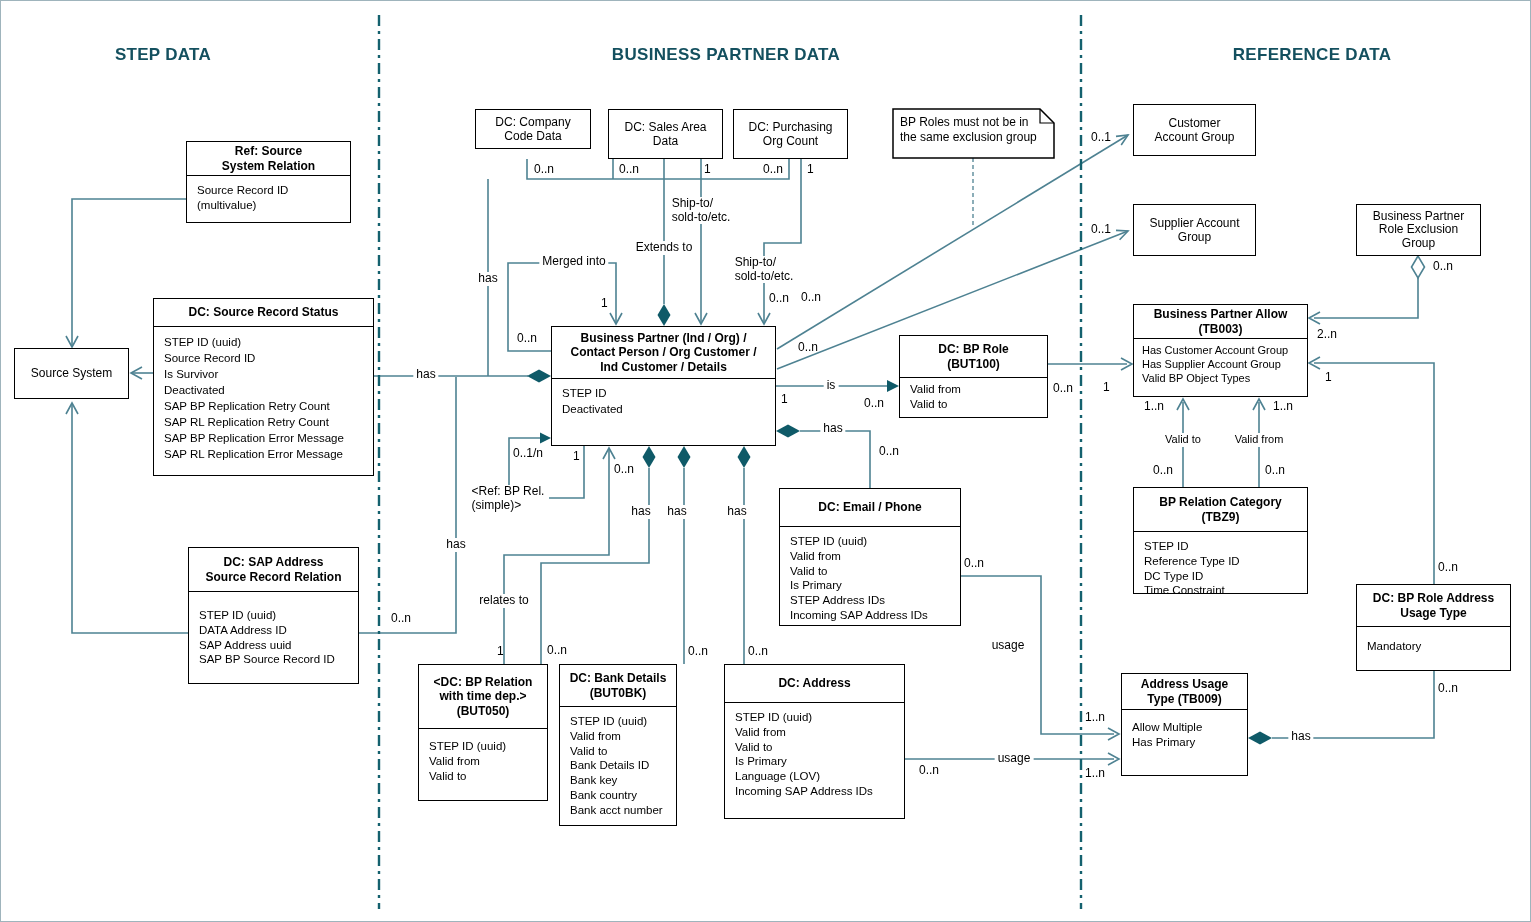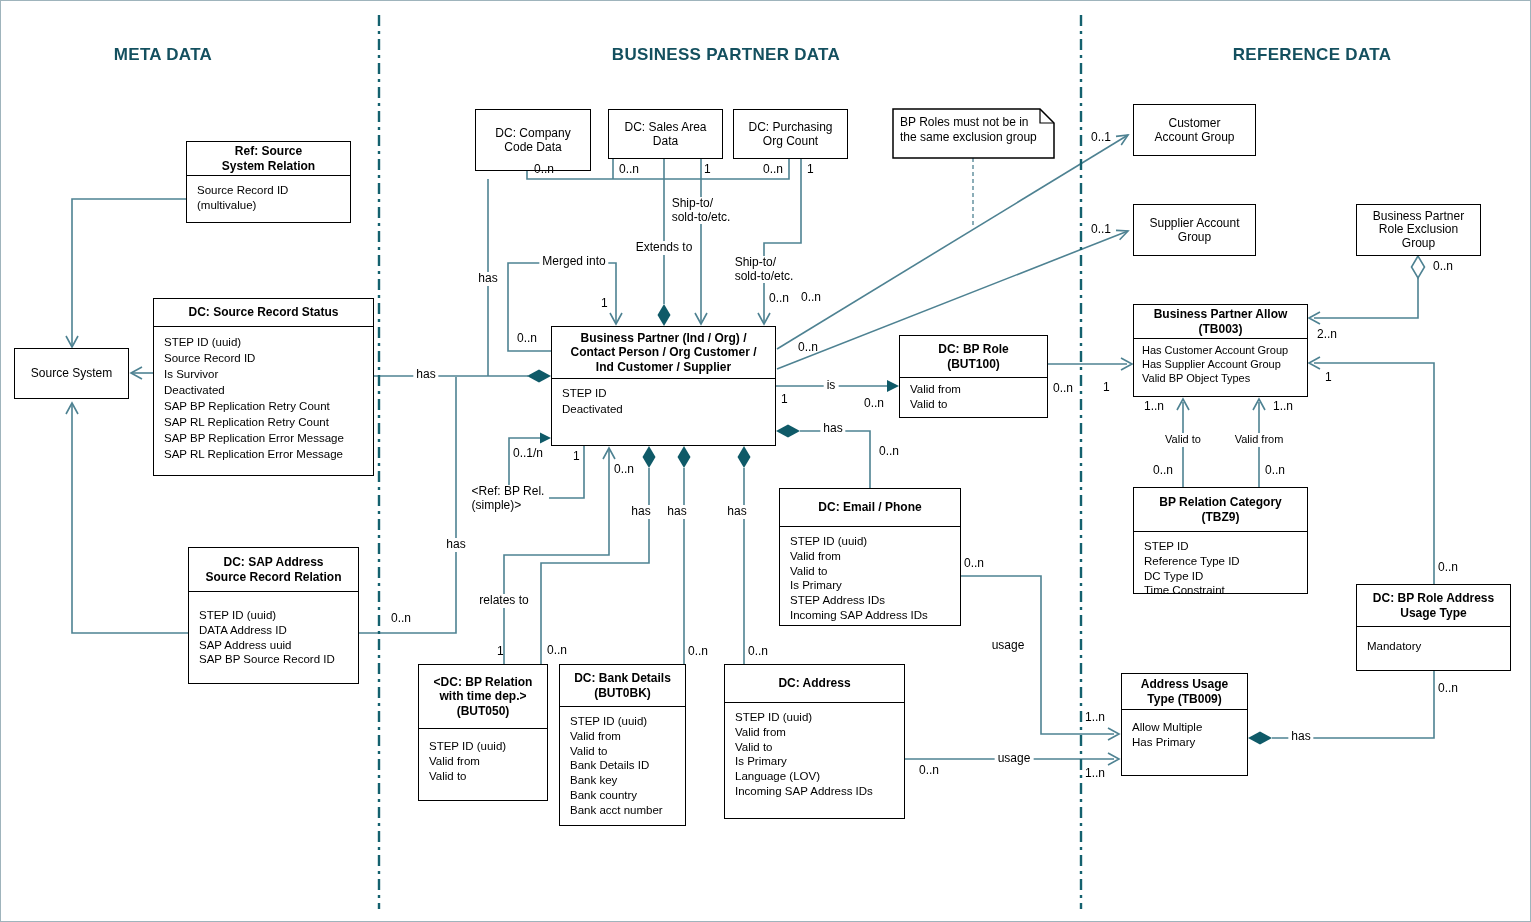--- a/index.html
+++ b/index.html
@@ -105,21 +105,21 @@
       <polygon points="539,431.5 550,437 539,442.5"></polygon>
     </g>
     <polygon points="1417,255 1410.5,266 1417,277 1423.5,266" fill="#fff" stroke="#4E8292" stroke-width="1.6"></polygon>
     <line x1="972" y1="157" x2="972" y2="226" stroke="#4E8292" stroke-width="1.3" stroke-dasharray="4 3"></line>
     <path d="M892,108 L1039,108 L1053,122 L1053,157 L892,157 Z" fill="#fff" stroke="#000" stroke-width="1.5"></path>
     <path d="M1039,108 L1039,122 L1053,122" fill="none" stroke="#000" stroke-width="1.2"></path>
     <line x1="378" y1="14" x2="378" y2="908" stroke="#14616E" stroke-width="2.4" stroke-dasharray="11 5 3 5"></line>
     <line x1="1080" y1="14" x2="1080" y2="908" stroke="#14616E" stroke-width="2.4" stroke-dasharray="11 5 3 5"></line>
   </svg>
 
-  <div class="sect" style="left:162px;top:44px">META DATA</div>
+  <div class="sect" style="left:162px;top:44px">STEP DATA</div>
   <div class="sect" style="left:725px;top:44px">BUSINESS PARTNER DATA</div>
   <div class="sect" style="left:1311px;top:44px">REFERENCE DATA</div>
 
   <div class="entity" style="left:185px;top:140px;width:165px;height:82px">
     <div class="etitle" style="height:34px">Ref: Source
 System Relation</div>
     <div class="eattrs"><div>Source Record ID (multivalue)</div></div>
   </div>
 
   <div class="entity simple" style="left:13px;top:347px;width:115px;height:51px">
@@ -130,39 +130,39 @@
     <div class="etitle" style="height:28px">DC: Source Record Status</div>
     <div class="eattrs" style="line-height:16px"><div>STEP ID (uuid)</div><div>Source Record ID</div><div>Is Survivor</div><div>Deactivated</div><div>SAP BP Replication Retry Count</div><div>SAP RL Replication Retry Count</div><div>SAP BP Replication Error Message</div><div>SAP RL Replication Error Message</div></div>
   </div>
 
   <div class="entity" style="left:187px;top:546px;width:171px;height:137px">
     <div class="etitle" style="height:44px">DC: SAP Address
 Source Record Relation</div>
     <div class="eattrs" style="padding-top:16px"><div>STEP ID (uuid)</div><div>DATA Address ID</div><div>SAP Address uuid</div><div>SAP BP Source Record ID</div></div>
   </div>
 
-  <div class="entity simple" style="left:474px;top:108px;width:116px;height:62px">
+  <div class="entity simple" style="left:474px;top:108px;width:116px;height:40px">
     <div class="etitle">DC: Company
 Code Data</div>
   </div>
 
   <div class="entity simple" style="left:607px;top:108px;width:115px;height:50px">
     <div class="etitle">DC: Sales Area
 Data</div>
   </div>
 
   <div class="entity simple" style="left:732px;top:108px;width:115px;height:50px">
     <div class="etitle">DC: Purchasing
 Org Count</div>
   </div>
 
   <div class="entity" style="left:550px;top:325px;width:225px;height:120px">
     <div class="etitle" style="height:52px">Business Partner (Ind / Org) /
 Contact Person / Org Customer /
-Ind Customer / Supplier</div>
+Ind Customer / Details</div>
     <div class="eattrs" style="line-height:15.5px"><div>STEP ID</div><div>Deactivated</div></div>
   </div>
 
   <div class="entity" style="left:898px;top:334px;width:149px;height:83px">
     <div class="etitle" style="height:42px">DC: BP Role
 (BUT100)</div>
     <div class="eattrs" style="padding-top:4px"><div>Valid from</div><div>Valid to</div></div>
   </div>
 
   <div class="entity" style="left:778px;top:487px;width:182px;height:138px">
@@ -170,21 +170,21 @@
     <div class="eattrs"><div>STEP ID (uuid)</div><div>Valid from</div><div>Valid to</div><div>Is Primary</div><div>STEP Address IDs</div><div>Incoming SAP Address IDs</div></div>
   </div>
 
   <div class="entity" style="left:417px;top:663px;width:130px;height:137px">
     <div class="etitle" style="height:64px">&lt;DC: BP Relation
 with time dep.&gt;
 (BUT050)</div>
     <div class="eattrs" style="padding-top:10px"><div>STEP ID (uuid)</div><div>Valid from</div><div>Valid to</div></div>
   </div>
 
-  <div class="entity" style="left:558px;top:663px;width:127px;height:162px">
+  <div class="entity" style="left:558px;top:663px;width:118px;height:162px">
     <div class="etitle" style="height:42px">DC: Bank Details
 (BUT0BK)</div>
     <div class="eattrs"><div>STEP ID (uuid)</div><div>Valid from</div><div>Valid to</div><div>Bank Details ID</div><div>Bank key</div><div>Bank country</div><div>Bank acct number</div></div>
   </div>
 
   <div class="entity" style="left:723px;top:663px;width:181px;height:155px">
     <div class="etitle" style="height:38px">DC: Address</div>
     <div class="eattrs"><div>STEP ID (uuid)</div><div>Valid from</div><div>Valid to</div><div>Is Primary</div><div>Language (LOV)</div><div>Incoming SAP Address IDs</div></div>
   </div>
 

